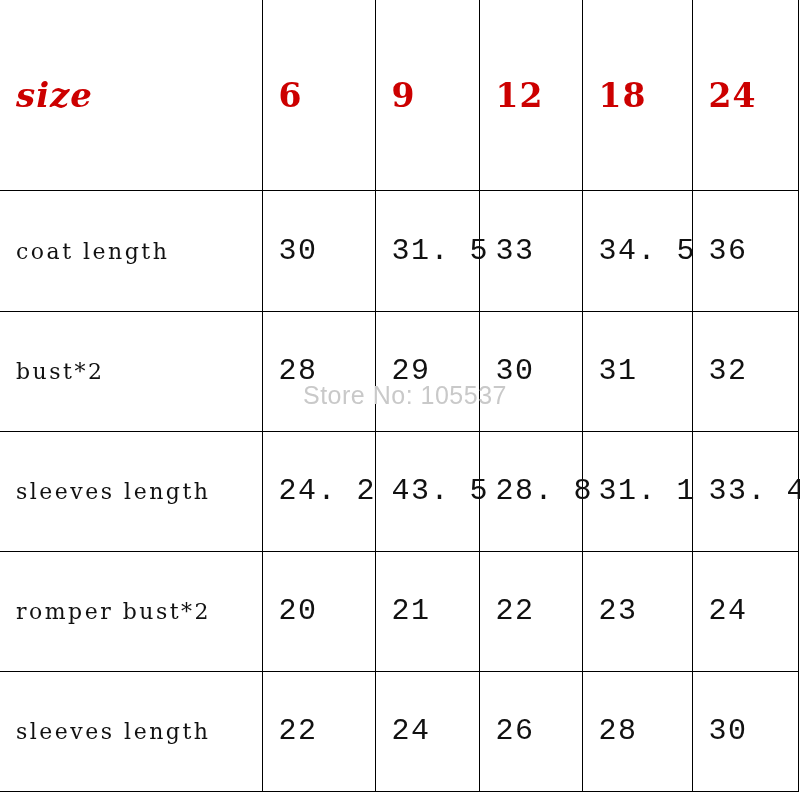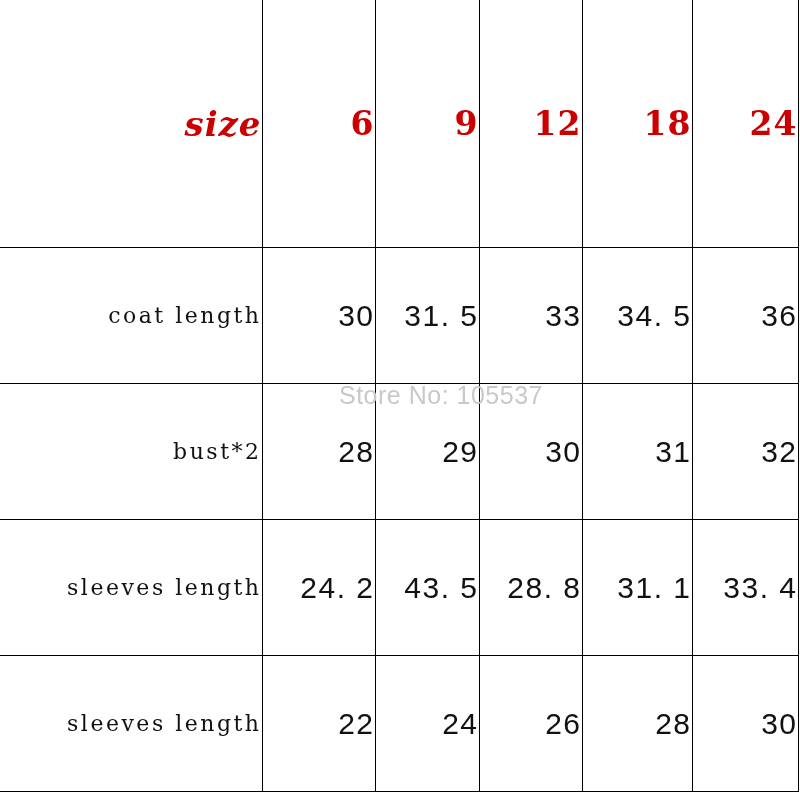--- a/index.html
+++ b/index.html
@@ -21,24 +21,24 @@
     position: absolute;
     left: 0;
     top: 0;
     width: 798px;
     height: 792px;
     border-collapse: collapse;
     table-layout: fixed;
   }
   table.size-chart td {
     border: 1px solid #000000;
-    text-align: right;
+    text-align: left;
     vertical-align: middle;
     background: transparent;
-    padding: 0;
+    padding: 16px;
   }
   
   table.size-chart tr > td:first-child {
     border-left: none;
   }
   table.size-chart tr:first-child > td {
     border-top: none;
   }
 
   
@@ -77,37 +77,36 @@
     color: #111111;
     font-size: 22px;
     letter-spacing: 2.5px;
     font-family: "DejaVu Serif", "Liberation Serif", serif;
     white-space: nowrap;
   }
   .cell-value {
     color: #111111;
     font-size: 30px;
     letter-spacing: 1.5px;
-    font-family: Liberation Sans, sans-serif;
+    font-family: Liberation Mono, monospace;
     white-space: pre;
   }
 
   
   .watermark {
     position: absolute;
     left: 303px;
     top: 381px;
     color: #c9c9c9;
     font-size: 25px;
     font-family: "Liberation Sans", sans-serif;
     letter-spacing: 0.5px;
     white-space: nowrap;
     pointer-events: none;
     z-index: 5;
-    margin-left: 36px;
   }
 </style>
 </head>
 <body>
 
 <div id="page">
 
   <table class="size-chart">
     <colgroup>
       <col class="c-label">
@@ -197,20 +196,40 @@
         </td>
         <td>
           <span class="cell-value">31. 1</span>
         </td>
         <td>
           <span class="cell-value">33. 4</span>
         </td>
       </tr>
 
 
+      <tr class="data-row">
+        <td>
+          <span class="row-label">romper bust*2</span>
+        </td>
+        <td>
+          <span class="cell-value">20</span>
+        </td>
+        <td>
+          <span class="cell-value">21</span>
+        </td>
+        <td>
+          <span class="cell-value">22</span>
+        </td>
+        <td>
+          <span class="cell-value">23</span>
+        </td>
+        <td>
+          <span class="cell-value">24</span>
+        </td>
+      </tr>
 
       <tr class="data-row">
         <td>
           <span class="row-label">sleeves length</span>
         </td>
         <td>
           <span class="cell-value">22</span>
         </td>
         <td>
           <span class="cell-value">24</span>

